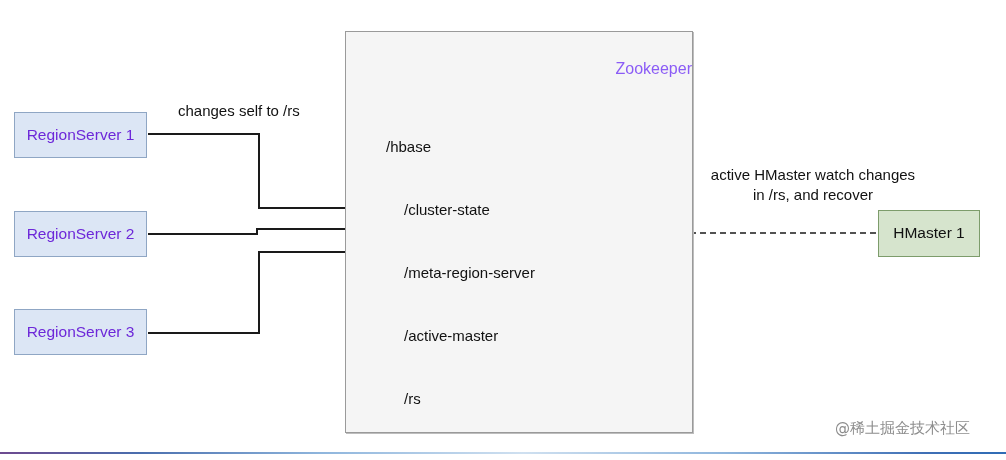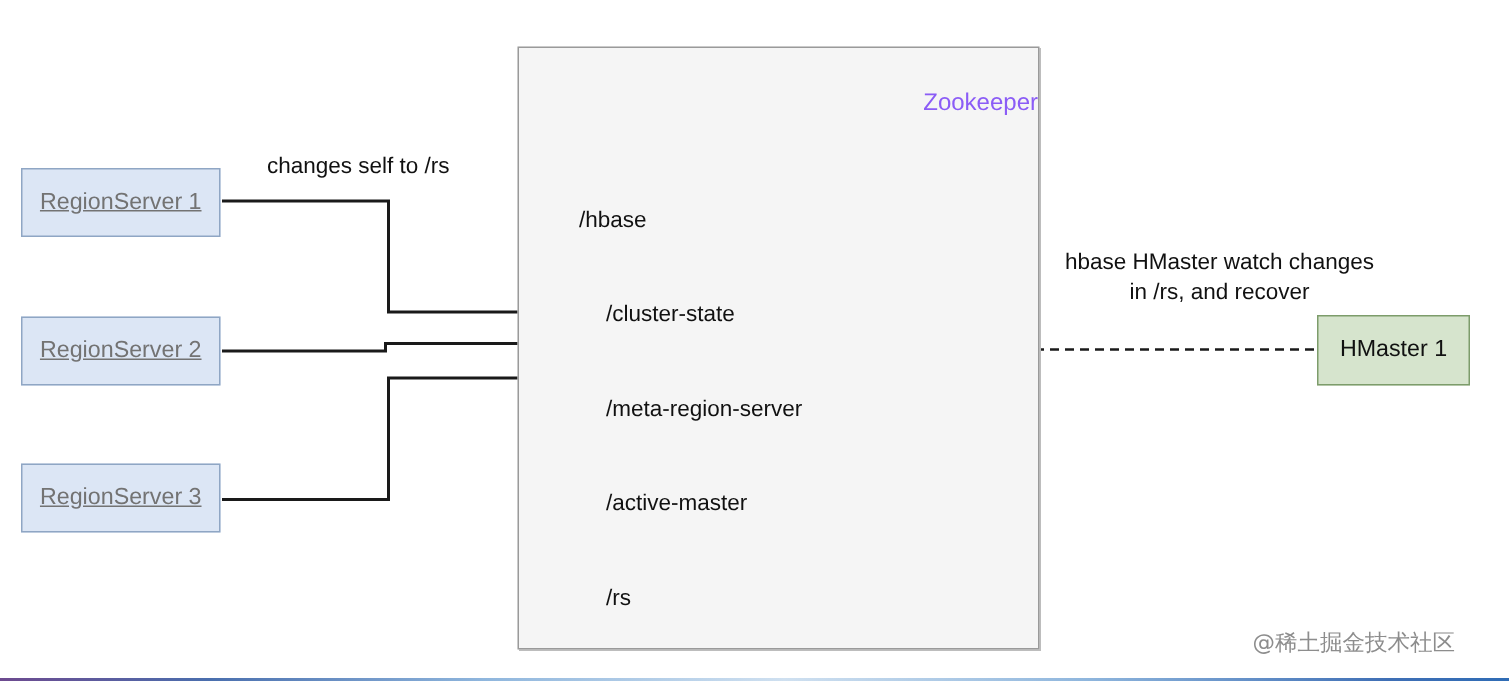--- a/index.html
+++ b/index.html
@@ -34,23 +34,22 @@
     line-height: 1.2;
     white-space: nowrap;
   }
 
   
   .rs-box {
     width: 133px;
     height: 46px;
     background: #dce6f5;
     border: 1px solid #8fa6c4;
-    color: #737373;
+    color: #6d28d9;
     font-size: 15.5px;
-    text-decoration: underline;
   }
   #rs1 { left: 14px;  top: 112px; }
   #rs2 { left: 14px;  top: 211px; }
   #rs3 { left: 14px;  top: 309px; }
 
   
   .hm-box {
     width: 102px;
     height: 47px;
     background: #d6e4cd;
@@ -188,17 +187,17 @@
     
   </div>
 </div>
 
 <div class="node hm-box">
   <span>HMaster 1</span>
 </div>
 
 <div class="label" id="label-register">changes self to /rs</div>
 
-<div class="label" id="label-watch">hbase HMaster watch changes in /rs, and recover</div>
+<div class="label" id="label-watch">active HMaster watch changes in /rs, and recover</div>
 
 <div id="watermark">@稀土掘金技术社区</div>
 
 <div id="bottom-rule"></div>
 
 </body></html>

